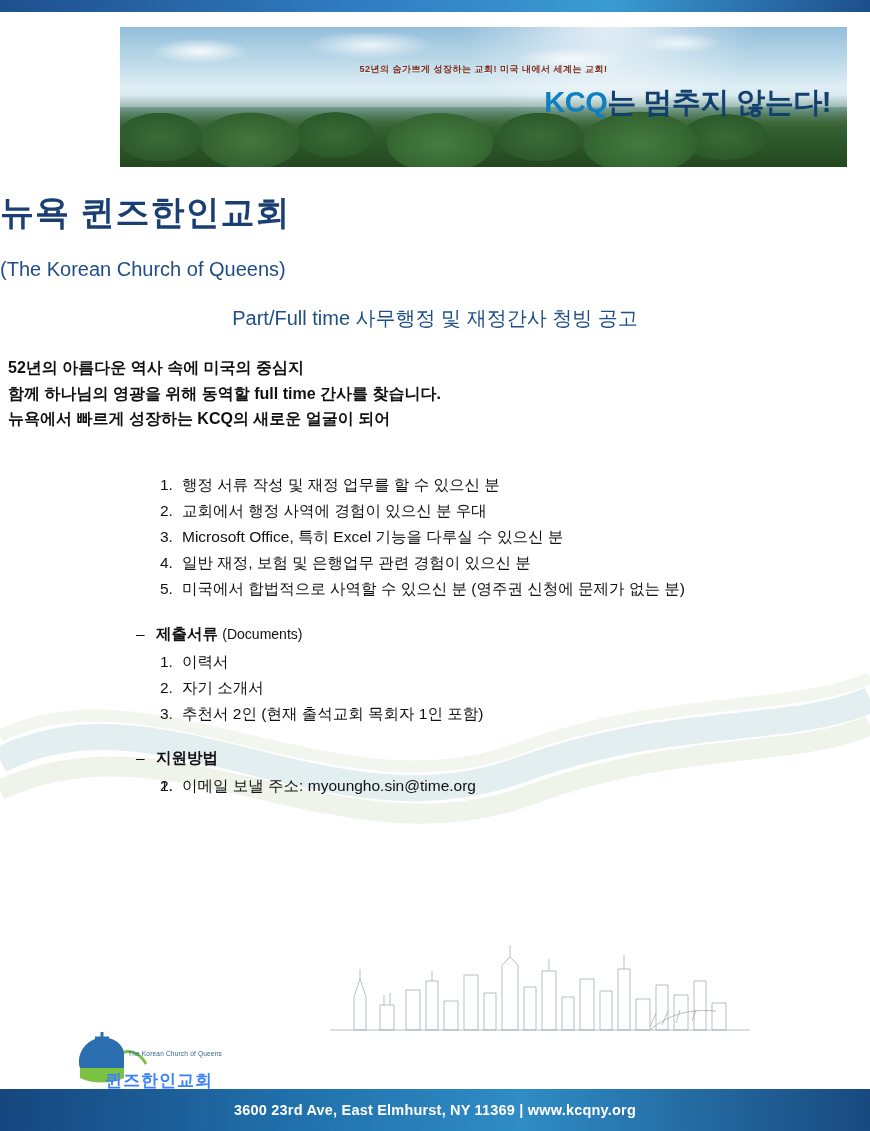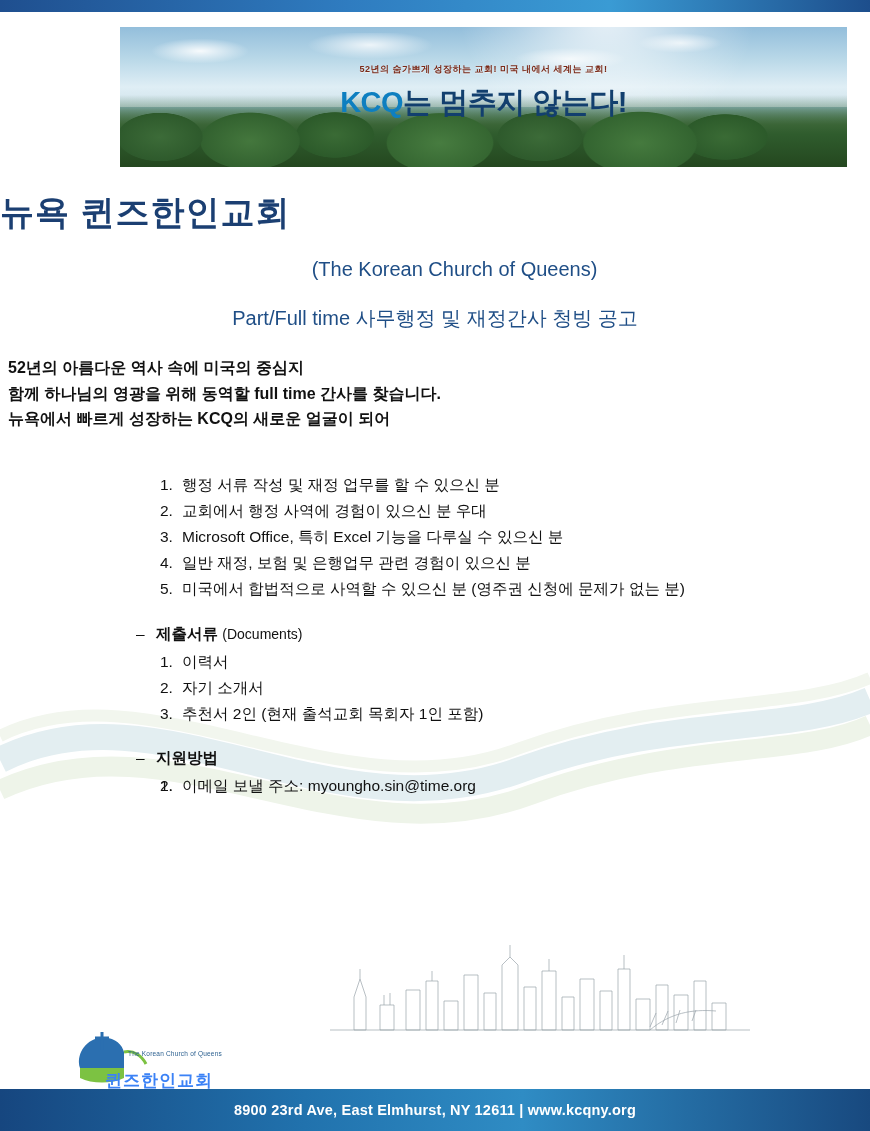--- a/index.html
+++ b/index.html
@@ -76,22 +76,22 @@
     top: 36px; left: 0; right: 0;
     text-align: center;
     font-size: 9px;
     font-weight: bold;
     color: #7b2a18;
     letter-spacing: 0.5px;
     text-shadow: 0 1px 1px rgba(255,255,255,0.6);
   }
   .banner-title {
     position: absolute;
-    top: 56px; left: 0; right: 0;
-    text-align: center;
+    top: 56px; left: 0; right: 16px;
+    text-align: right;
     font-size: 29px;
     font-weight: bold;
     letter-spacing: -0.5px;
   }
   .banner-title .kcq { color: #0e7fc0; }
   .banner-title .rest { color: #123f6e; }
 
   
   .swoosh {
     position: absolute;
@@ -117,24 +117,23 @@
     position: absolute;
     top: 190px; left: 0; right: 0;
     font-size: 34px;
     font-weight: bold;
     color: #1b3f72;
     letter-spacing: 1px;
   }
   .h-eng {
     position: absolute;
     top: 258px; left: 0; right: 0;
-    text-align: center;
+    text-align: left;
     font-size: 20px;
     color: #1f4e86;
-    padding-left: 39px;
   }
   .h-position {
     position: absolute;
     top: 305px; left: 0; right: 0;
     text-align: center;
     font-size: 20px;
     color: #1f4e86;
   }
   .intro {
     position: absolute;
@@ -333,14 +332,14 @@
 <svg class="logo" viewBox="0 0 170 72">
   <path d="M18,46 C14,34 22,18 38,16 C52,14 60,22 62,30 L62,46 Z" fill="#2b6fb0"></path>
   <path d="M18,46 L62,46 L62,56 C50,62 30,62 18,56 Z" fill="#7cc242"></path>
   <path d="M40,10 L40,28 M33,16 L47,16" stroke="#2b6fb0" stroke-width="3" fill="none"></path>
   <path d="M62,30 C72,28 80,34 84,42" stroke="#7cc242" stroke-width="3" fill="none"></path>
 </svg>
 <div class="logo-sub">The Korean Church of Queens</div>
 <div class="logo-name">퀸즈한인교회</div>
 
 <div class="footer">
-  <span class="footer-text">8900 23rd Ave, East Elmhurst, NY 12611 | www.kcqny.org</span>
+  <span class="footer-text">3600 23rd Ave, East Elmhurst, NY 11369 | www.kcqny.org</span>
 </div>
 
 </body></html>

